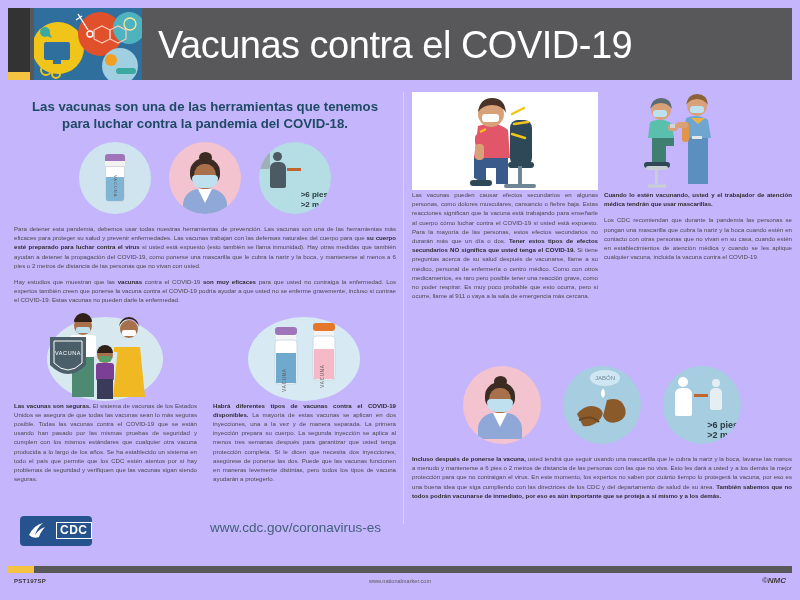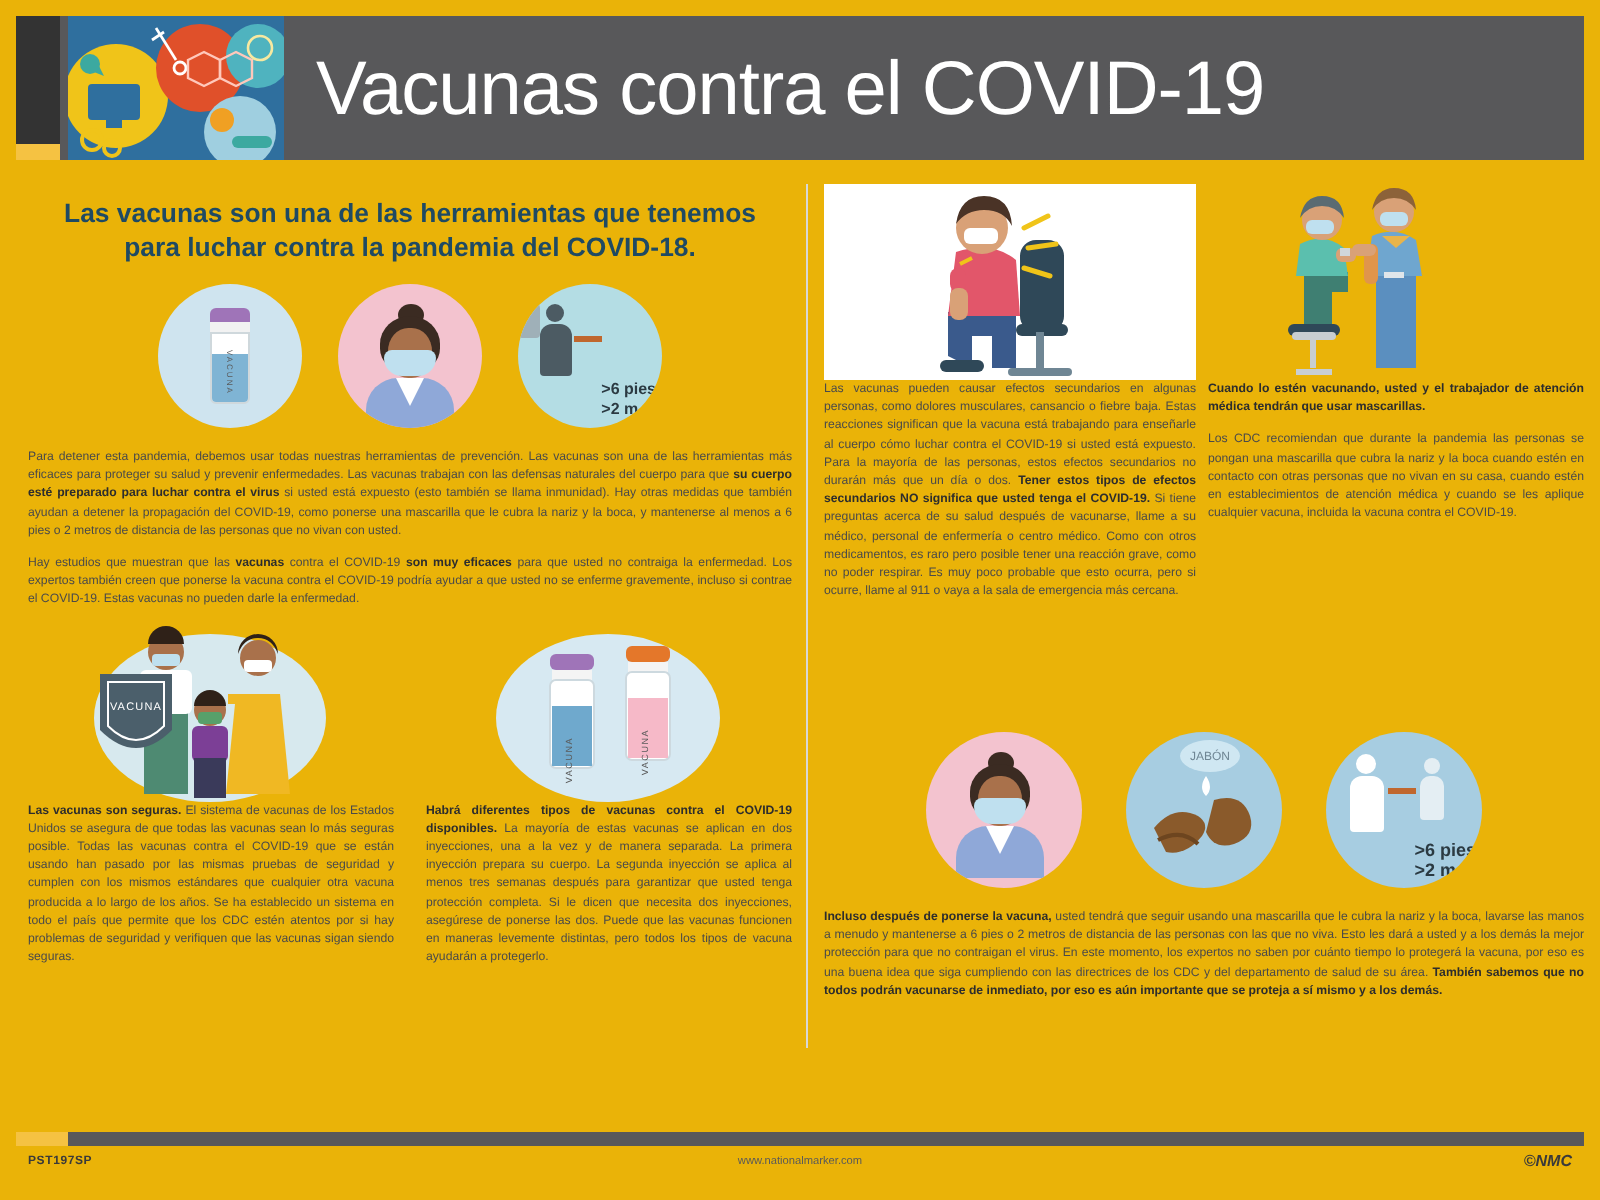--- a/index.html
+++ b/index.html
@@ -1,17 +1,17 @@
 <!DOCTYPE html>
 <html><head>
 <meta charset="utf-8">
 <style>
   html,body{margin:0;padding:0;background:#c9c9c9;}
   body{font-family:"Liberation Sans",sans-serif;}
-  .poster{position:relative;width:800px;height:600px;background:#eab308;overflow:hidden;
+  .poster{position:relative;width:800px;height:600px;background:#c4b5fd;overflow:hidden;
           box-sizing:border-box;}
   
   .header{position:absolute;left:8px;top:8px;width:784px;height:72px;background:#58585a;}
   .hdr-blackbar{position:absolute;left:0;top:0;width:22px;height:72px;background:#333333;}
   .hdr-yellow{position:absolute;left:0;top:64px;width:22px;height:8px;background:#f5c242;}
   .hdr-art{position:absolute;left:26px;top:0;width:108px;height:72px;overflow:hidden;background:#2b6d9c;}
   .hdr-title{position:absolute;left:150px;top:4px;right:14px;height:68px;color:#ffffff;
              font-size:38px;line-height:66px;letter-spacing:-0.5px;font-weight:400;white-space:nowrap;}
   
   .divider{position:absolute;top:92px;left:403px;width:1px;height:432px;background:#d8d8d8;}
@@ -325,20 +325,29 @@
         <div class="h2" style="left:49px;top:13px;width:8px;height:8px;border-radius:50%;position:absolute;"></div>
         <div class="b2" style="left:47px;top:22px;width:12px;height:22px;border-radius:5px 5px 2px 2px;position:absolute;"></div>
         <div class="arrow" style="left:31px;top:28px;"></div>
         <div class="txt" style="color:#2b3a42;font-size:9px;"><span>&gt;6 pies</span><br>
           <span>&gt;2 m</span></div>
       </div>
     </div>
     <p class="body" style="margin-top:10px;"><b>Incluso después de ponerse la vacuna,</b><span> usted tendrá que seguir usando una mascarilla que le cubra la nariz y la boca, lavarse las manos a menudo y mantenerse a 6 pies o 2 metros de distancia de las personas con las que no viva. Esto les dará a usted y a los demás la mejor protección para que no contraigan el virus. En este momento, los expertos no saben por cuánto tiempo lo protegerá la vacuna, por eso es una buena idea que siga cumpliendo con las directrices de los CDC y del departamento de salud de su área. </span><b>También sabemos que no todos podrán vacunarse de inmediato, por eso es aún importante que se proteja a sí mismo y a los demás.</b></p>
   </div>
 
+  <div class="footer">
+    <div class="cdc-logo">
+      <svg class="cdc-bird" viewBox="0 0 26 20">
+        <path d="M3 14 q5 -10 14 -12 q-6 5 -8 12 q4 -6 10 -8 q-5 6 -6 10 q-6 2 -10 -2z" fill="#ffffff"></path>
+      </svg>
+      <div class="cdc-txt">CDC</div>
+    </div>
+    <div class="cdc-url">www.cdc.gov/coronavirus-es</div>
+  </div>
 
   <div class="footbar"></div>
   <div class="footbar-y"></div>
   <div class="foot-l">PST197SP</div>
   <div class="foot-c">www.nationalmarker.com</div>
   <div class="foot-r">©NMC</div>
 
 </div>
 
 </body></html>

